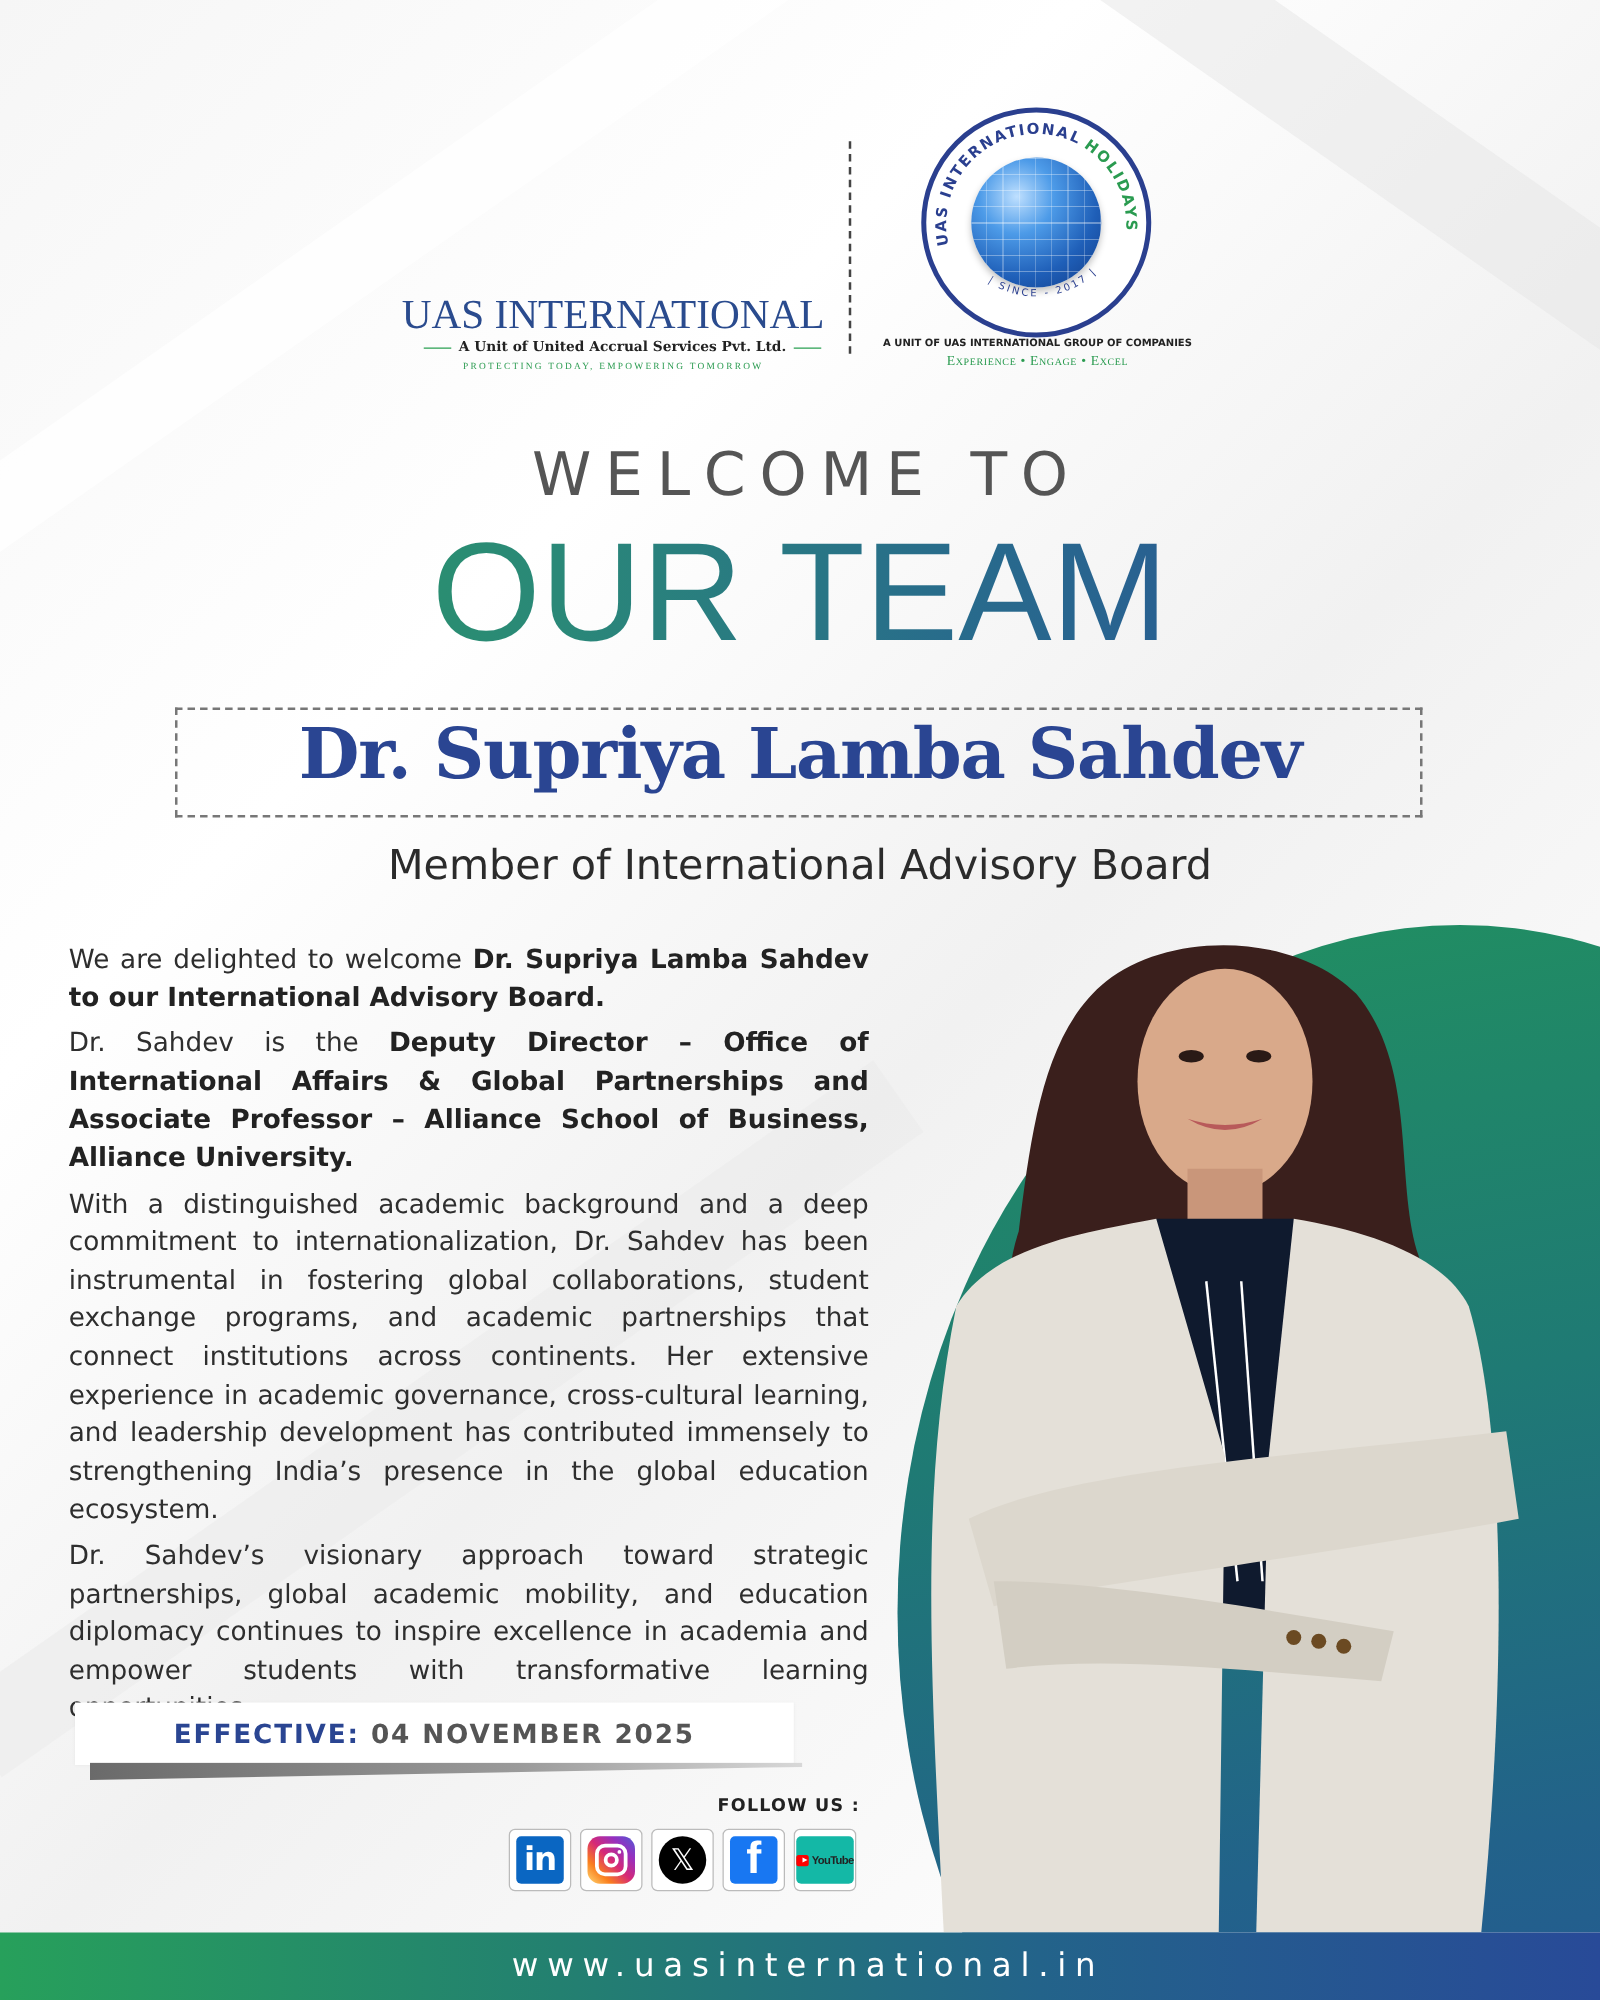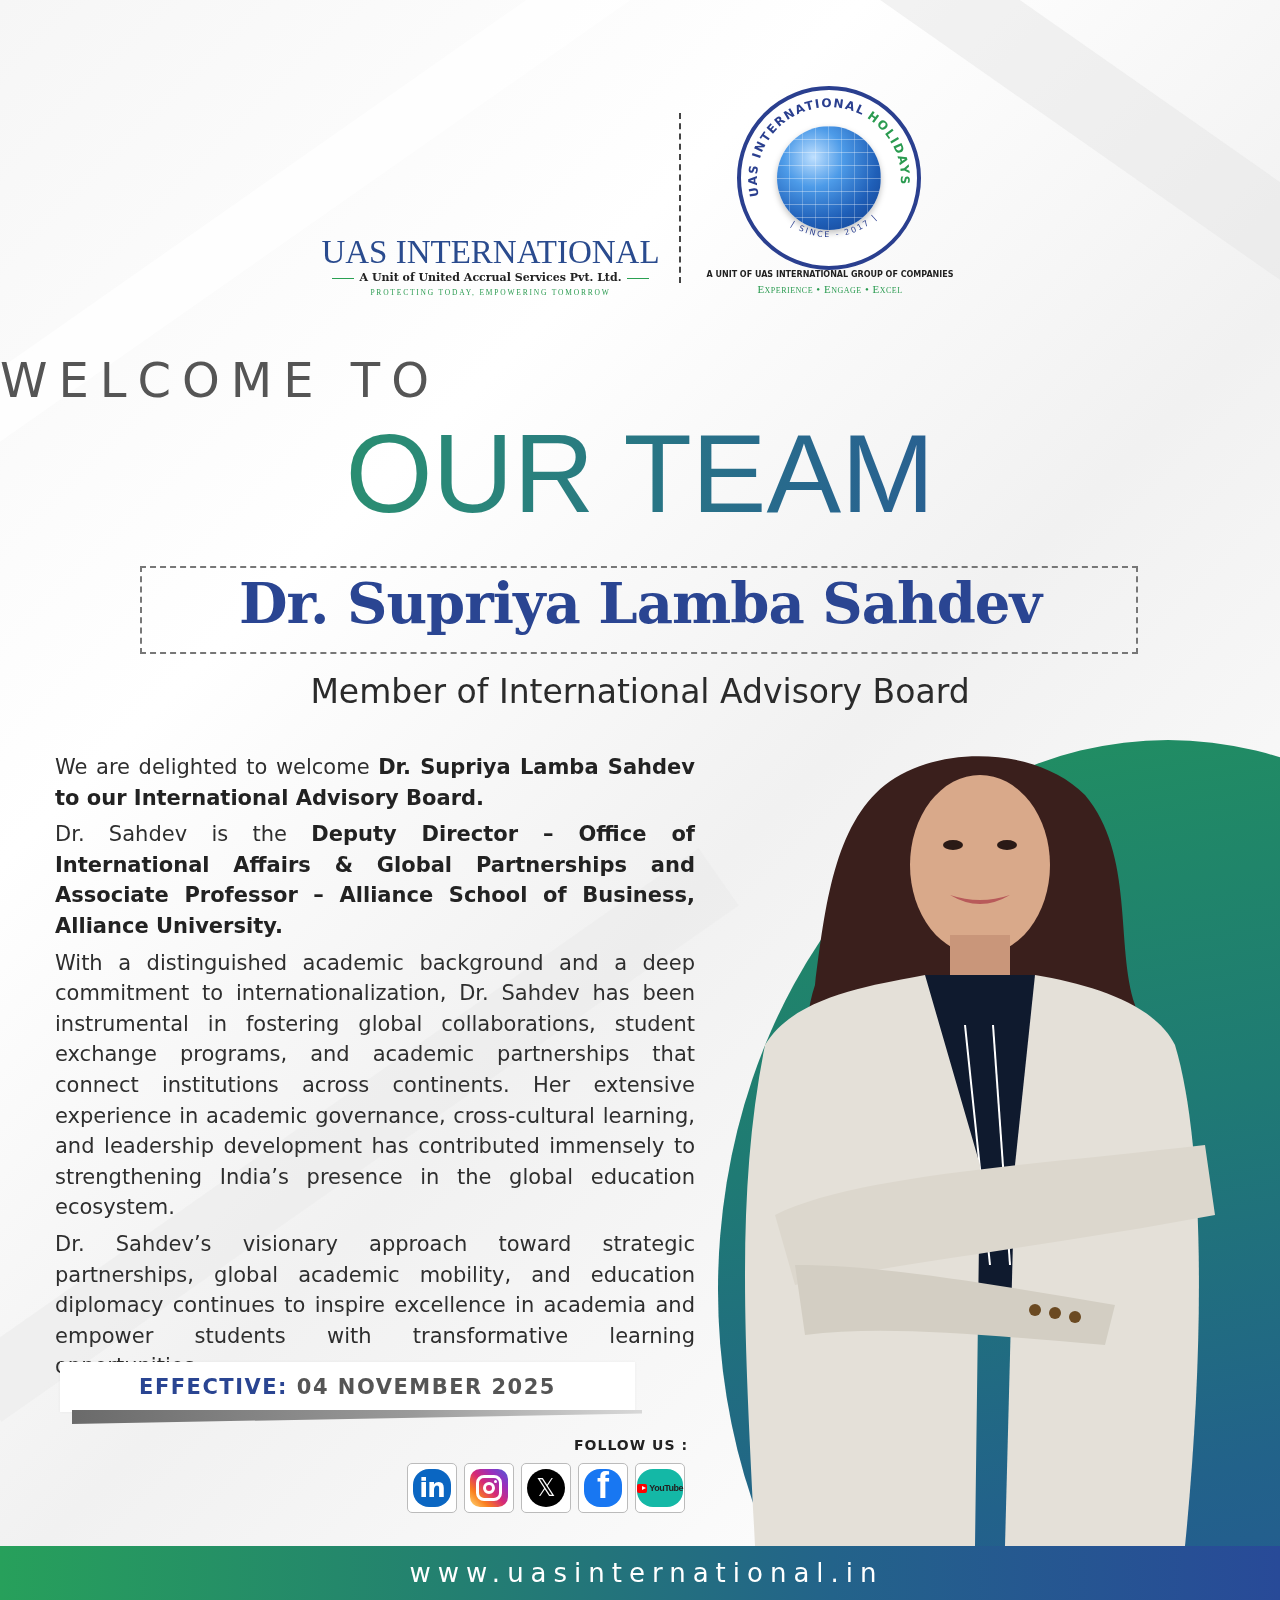--- a/index.html
+++ b/index.html
@@ -14,39 +14,39 @@
     .diag.d1 { left: -200px; top: 200px; width: 900px; height: 60px; background: rgba(255,255,255,0.7); transform: rotate(-35deg); }
     .diag.d2 { left: 700px; top: 100px; width: 900px; height: 80px; background: rgba(230,230,230,0.5); transform: rotate(35deg); }
     .diag.d3 { left: -100px; top: 1100px; width: 900px; height: 70px; background: rgba(235,235,235,0.6); transform: rotate(-35deg); }
 
     
     .logo-left { position: absolute; left: 318px; top: 84px; width: 345px; height: 220px; }
     .logo-left .circle { position: absolute; left: 94px; top: 0; width: 160px; height: 160px; border-radius: 50%; overflow: hidden; background: #28a552; }
     .logo-left .circle svg { position: absolute; left: 0; top: 0; }
     .logo-left .since { position: absolute; left: 0; width: 160px; top: 118px; text-align: center; color: #fff; font-size: 9px; font-weight: bold; font-family: "DejaVu Sans", sans-serif; }
     .logo-left .brand { position: absolute; left: 0; top: 150px; width: 345px; text-align: center; font-family: "Liberation Serif", "DejaVu Serif", serif; font-size: 33px; color: #2a4b8e; letter-spacing: 0px; white-space: nowrap; }
-    .logo-left .unit { position: absolute; left: 0; top: 187px; width: 345px; text-align: center; font-family: "DejaVu Serif", serif; font-size: 11px; font-weight: bold; color: #222; white-space: nowrap; }
+    .logo-left .unit { position: absolute; left: 0; top: 187px; width: 345px; text-align: right; font-family: "DejaVu Serif", serif; font-size: 11px; font-weight: bold; color: #222; white-space: nowrap; }
     .logo-left .unit:before, .logo-left .unit:after { content: ""; display: inline-block; width: 22px; height: 1px; background: #2aa052; vertical-align: middle; margin: 0 6px; }
     .logo-left .tag { position: absolute; left: 0; top: 204px; width: 345px; text-align: center; font-family: "Liberation Serif", serif; font-size: 7.5px; letter-spacing: 1.8px; color: #2a9b50; white-space: nowrap; }
 
     .divider-v { position: absolute; left: 679px; top: 113px; width: 0; height: 170px; border-left: 2px dashed #444; }
 
     .logo-right { position: absolute; left: 690px; top: 86px; width: 280px; height: 220px; }
     .logo-right .ring { position: absolute; left: 47px; top: 0; width: 184px; height: 184px; border-radius: 50%; border: 4px solid #2a3f8f; background: #fff; }
     .logo-right .globe { position: absolute; left: 87px; top: 40px; width: 104px; height: 104px; border-radius: 50%;
       background: radial-gradient(circle at 35% 30%, #bfe0ff 0%, #4d9be8 30%, #1f5fb8 65%, #113a86 100%); box-shadow: 0 3px 6px rgba(0,0,0,0.25); }
     .logo-right .globe:before { content: ""; position: absolute; inset: 0; border-radius: 50%;
       background: repeating-linear-gradient(0deg, transparent 0 12px, rgba(255,255,255,0.35) 12px 13px),
                   repeating-linear-gradient(90deg, transparent 0 12px, rgba(255,255,255,0.25) 12px 13px); }
     .logo-right .ringtext { position: absolute; left: 47px; top: 0; width: 184px; height: 184px; }
     .logo-right .sub1 { position: absolute; left: 0; top: 184px; width: 280px; text-align: center; font-family: "DejaVu Sans", sans-serif; font-size: 8px; font-weight: bold; color: #222; white-space: nowrap; }
     .logo-right .sub2 { position: absolute; left: 0; top: 197px; width: 280px; text-align: center; font-family: "Liberation Serif", serif; font-size: 11px; color: #2a9b50; letter-spacing: 0.5px; white-space: nowrap; font-variant: small-caps; }
 
     
-    .welcome { position: absolute; left: 0; top: 352px; width: 1280px; font-family: "DejaVu Sans", sans-serif; font-size: 48px; letter-spacing: 11px; color: #555; font-weight: normal; }
+    .welcome { position: absolute; left: 0; top: 352px; width: 1280px; text-align: center; font-family: "DejaVu Sans", sans-serif; font-size: 48px; letter-spacing: 11px; color: #555; font-weight: normal; padding-left: 11px; }
     .ourteam { position: absolute; left: 0; top: 418px; width: 1280px; text-align: center; font-family: Liberation Sans, sans-serif; font-size: 112px; line-height: 112px;
       background: linear-gradient(90deg, #2aa05a 0%, #2a8878 35%, #286b8c 60%, #2a4b9b 100%);
       -webkit-background-clip: text; background-clip: text; color: transparent; }
 
     .namebox { position: absolute; left: 140px; top: 566px; width: 998px; height: 88px; border: 2px dashed #777; }
     .name { position: absolute; left: 0; top: 570px; width: 1280px; text-align: center; font-family: "DejaVu Serif", serif; font-weight: bold; font-size: 56px; color: #2a4592; letter-spacing: -1px; }
     .role { position: absolute; left: 0; top: 672px; width: 1280px; text-align: center; font-family: "DejaVu Sans", sans-serif; font-size: 33px; color: #2b2b2b; font-weight: normal; }
 
     
     .body { position: absolute; left: 55px; top: 752px; width: 640px; font-family: "DejaVu Sans", sans-serif; font-size: 21px; line-height: 30.6px; color: #2e2e2e; text-align: justify; }
@@ -55,21 +55,21 @@
 
     .effective { position: absolute; left: 60px; top: 1362px; width: 575px; height: 50px; background: #fff; box-shadow: 0 0 3px rgba(0,0,0,0.05);
       text-align: center; font-family: "DejaVu Sans", sans-serif; font-weight: bold; font-size: 21px; line-height: 50px; letter-spacing: 1.5px; color: #555; }
     .effective .k { color: #2a4592; }
     .effective-underline { position: absolute; left: 72px; top: 1410px; width: 570px; height: 14px;
       background: linear-gradient(90deg, #6a6a6a, #9a9a9a 60%, #d8d8d8); clip-path: polygon(0 0, 100% 0, 100% 25%, 0 100%); }
 
     .follow { position: absolute; left: 560px; top: 1437px; width: 128px; text-align: right; font-family: "DejaVu Sans", sans-serif; font-weight: bold; font-size: 14px; letter-spacing: 1px; color: #222; }
     .socials { position: absolute; left: 407px; top: 1463px; display: flex; gap: 7px; }
     .soc { width: 50px; height: 50px; border: 1px solid #bbb; border-radius: 5px; background: #fff; display: flex; align-items: center; justify-content: center; }
-    .soc .ic { width: 38px; height: 38px; border-radius: 16px; display: flex; align-items: center; justify-content: center; color: #fff; font-weight: bold; font-family: "DejaVu Sans", sans-serif; }
+    .soc .ic { width: 38px; height: 38px; border-radius: 4px; display: flex; align-items: center; justify-content: center; color: #fff; font-weight: bold; font-family: "DejaVu Sans", sans-serif; }
     .ic.li { background: #0a66c2; font-size: 26px; letter-spacing: -1px; }
     .ic.ig { background: linear-gradient(45deg, #feda75 0%, #fa7e1e 25%, #d62976 50%, #962fbf 75%, #4f5bd5 100%); border-radius: 10px; }
     .ic.ig .cam { width: 26px; height: 26px; border: 3px solid #fff; border-radius: 8px; position: relative; }
     .ic.ig .cam:before { content: ""; position: absolute; left: 4px; top: 4px; width: 12px; height: 12px; border: 3px solid #fff; border-radius: 50%; box-sizing: border-box; }
     .ic.ig .cam:after { content: ""; position: absolute; right: 2px; top: 2px; width: 3px; height: 3px; background: #fff; border-radius: 50%; }
     .ic.x { background: #000; border-radius: 50%; font-size: 24px; font-weight: normal; }
     .ic.fb { background: #1877f2; font-size: 36px; align-items: flex-end; font-family: "Liberation Sans", sans-serif; }
     .ic.yt { background: #14b8a6; color: #222; font-size: 9px; width: 46px; gap: 2px; font-family: "Liberation Sans", sans-serif; letter-spacing: -0.5px; }
     .ic.yt .play { width: 13px; height: 9px; background: #f00; border-radius: 2px; position: relative; }
     .ic.yt .play:after { content: ""; position: absolute; left: 5px; top: 2px; border-left: 4px solid #fff; border-top: 2.5px solid transparent; border-bottom: 2.5px solid transparent; }

